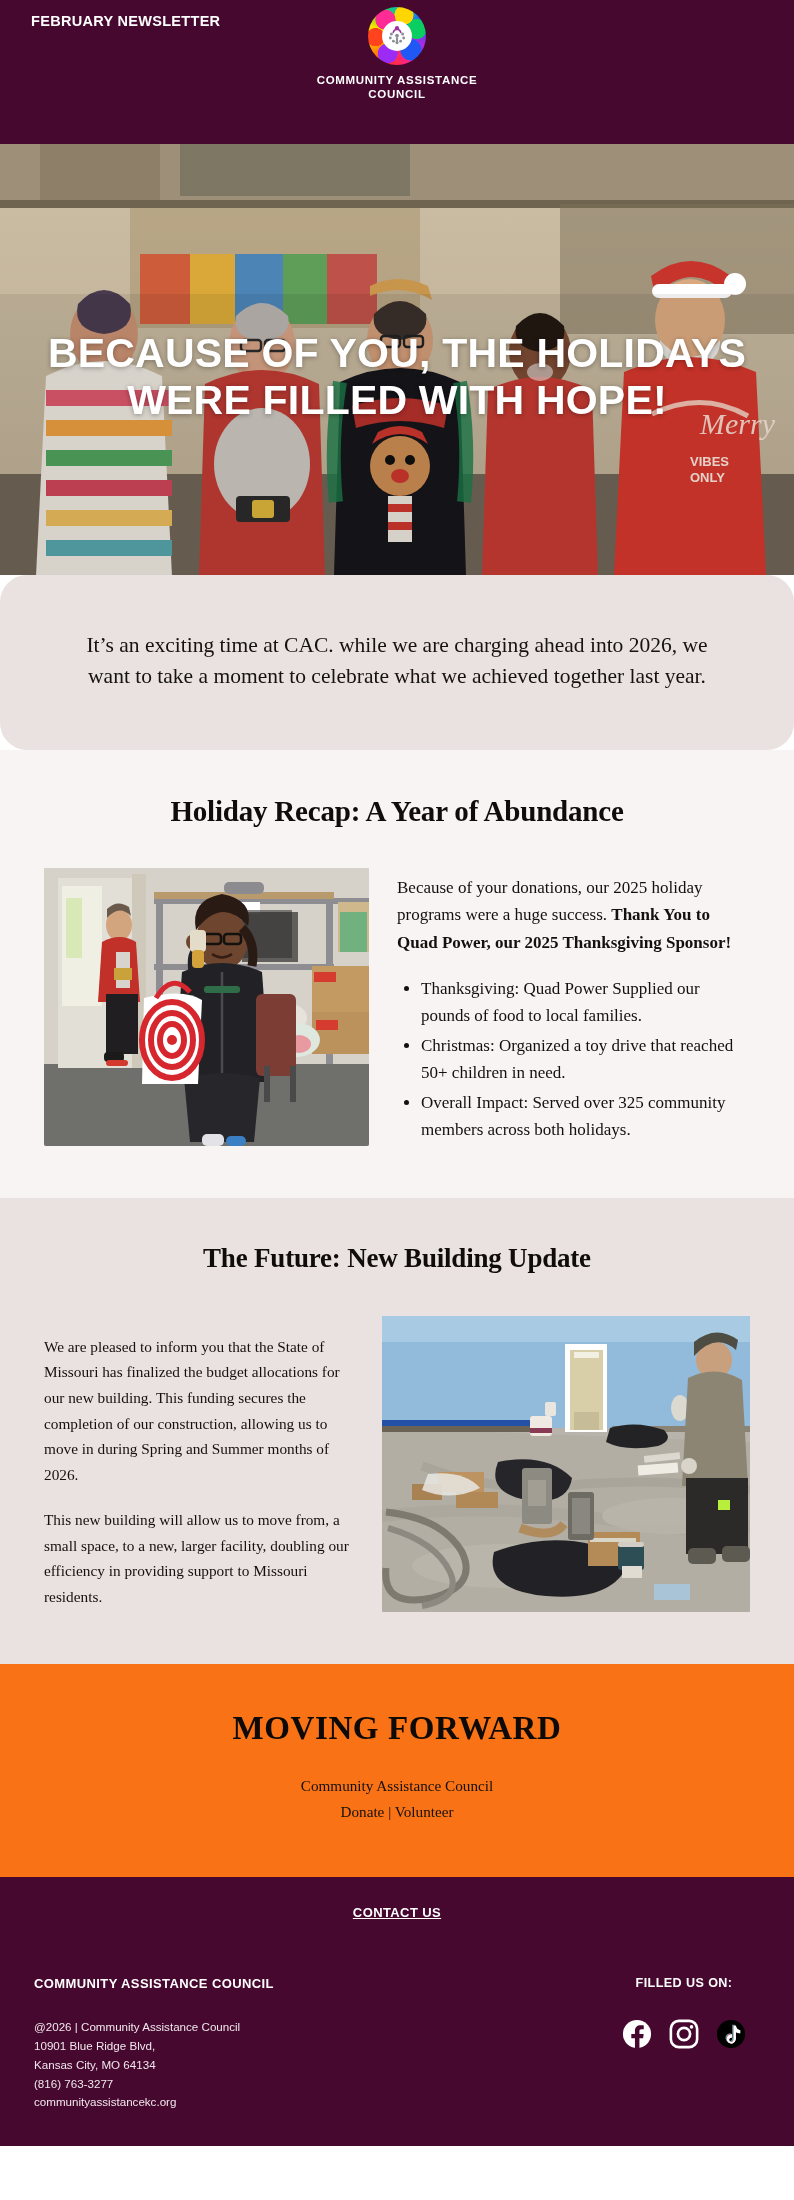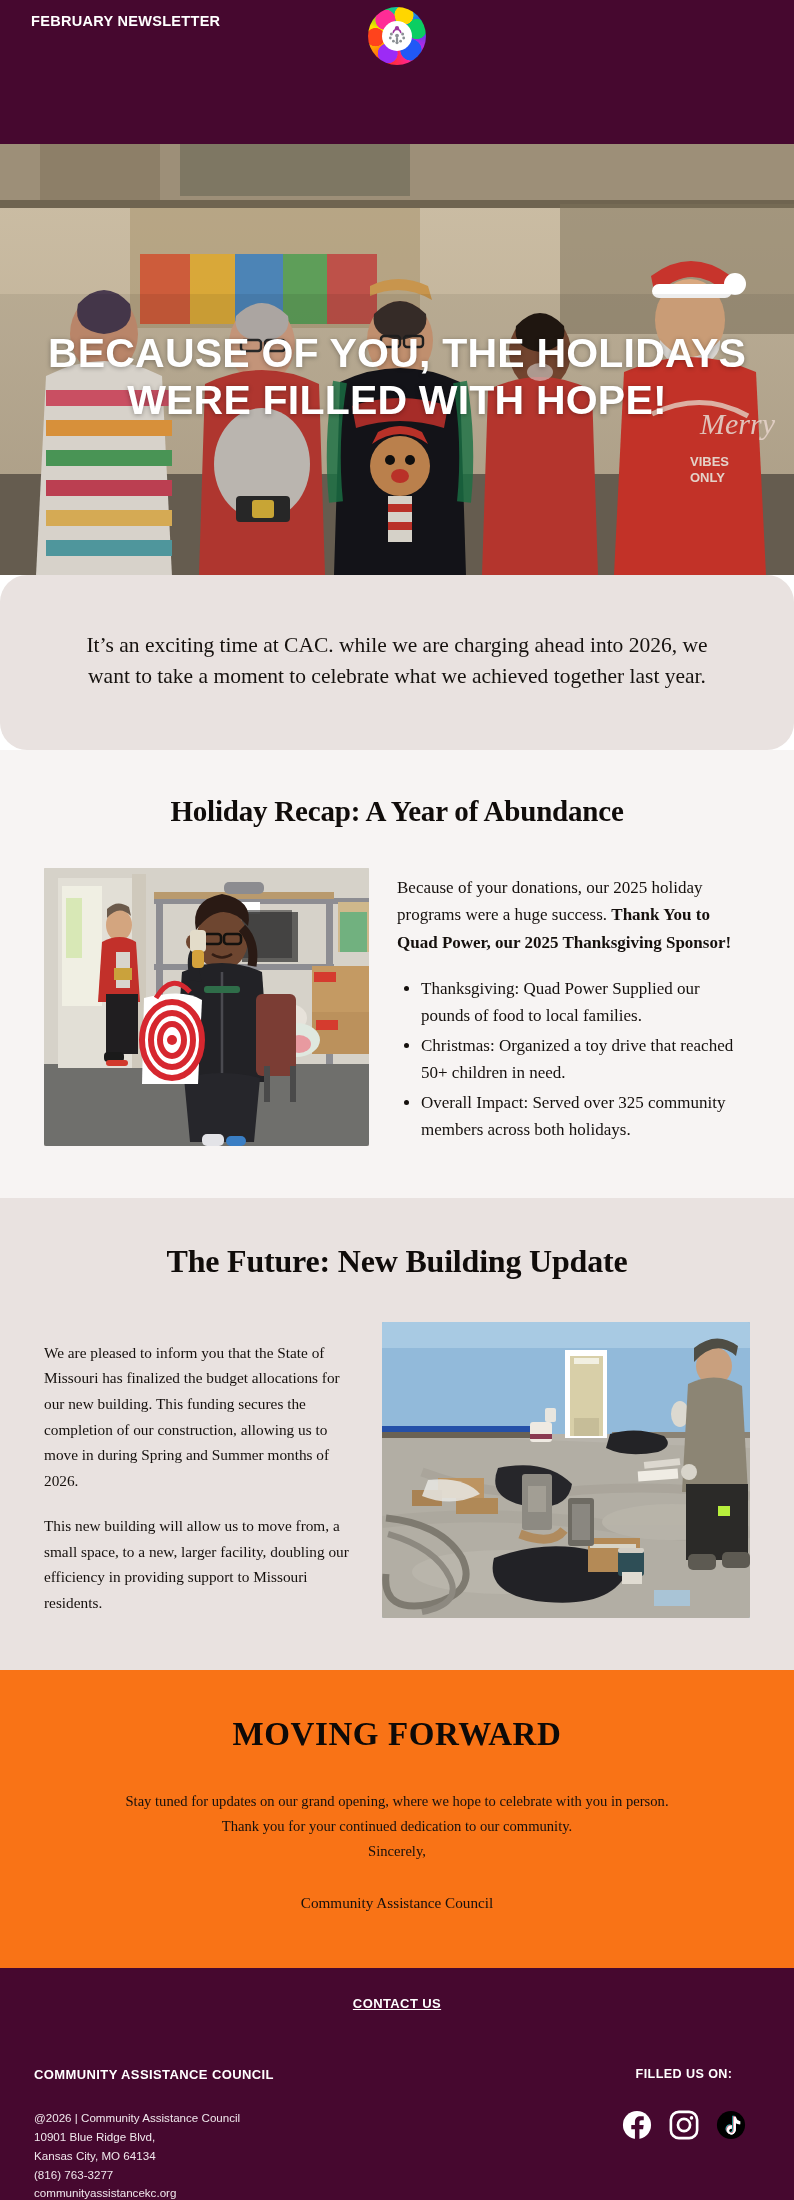--- a/index.html
+++ b/index.html
@@ -154,21 +154,21 @@
   }
   .recap-text strong { font-weight: bold; }
   .recap-text ul {
     margin: 18px 0 0 0;
     padding-left: 24px;
   }
   .recap-text li { margin-bottom: 2px; }
 
   
   .future { padding: 45px 0 52px; }
-  .future .section-heading { font-size: 32px; letter-spacing: -0.2px; }
+  .future .section-heading { font-size: 27px; letter-spacing: -0.2px; }
   .future-body {
     display: flex;
     gap: 28px;
     padding: 0 44px;
     margin-top: 42px;
     align-items: flex-start;
   }
   .future-text {
     flex: 1;
     font-family: "Liberation Serif", serif;
@@ -275,20 +275,24 @@
           <circle cx="15" cy="14.6" r="1.9" fill="#8b8f93"></circle>
           <circle cx="9.4" cy="13.0" r="1.5" fill="#8b8f93"></circle>
           <circle cx="20.6" cy="13.0" r="1.5" fill="#8b8f93"></circle>
           <circle cx="8.3" cy="17.0" r="1.4" fill="#8b8f93"></circle>
           <circle cx="21.7" cy="17.0" r="1.4" fill="#8b8f93"></circle>
           <circle cx="11.4" cy="20.2" r="1.4" fill="#8b8f93"></circle>
           <circle cx="18.6" cy="20.2" r="1.4" fill="#8b8f93"></circle>
           <circle cx="15" cy="21.6" r="1.6" fill="#8b8f93"></circle>
           <rect x="13.9" y="16.0" width="2.2" height="5.0" rx="1.1" fill="#8b8f93"></rect>
         </svg>
+      </div>
+      <div class="brand-name">
+        <span>COMMUNITY ASSISTANCE</span><br>
+        <span>COUNCIL</span>
       </div>
     </div>
   </div>
 
   <div class="hero">
     <svg viewBox="0 0 794 431" preserveAspectRatio="xMidYMid slice">
       <defs>
         <linearGradient id="wallg" x1="0" y1="0" x2="0" y2="1">
           <stop offset="0" stop-color="#cdbfa6"></stop>
             <stop offset="1" stop-color="#b8a98f"></stop>
@@ -559,27 +563,23 @@
           <rect x="256" y="148" width="40" height="10" fill="#efece4" transform="rotate(-4 276 153)"></rect>
           <rect x="262" y="138" width="36" height="7" fill="#dcd8cf" transform="rotate(-6 280 141)"></rect>
           <rect x="272" y="268" width="36" height="16" fill="#a6c9e2" opacity="0.8"></rect>
         </svg>
       </div>
     </div>
   </div>
 
   <div class="moving">
     <h2>MOVING FORWARD</h2>
-    <div class="closing">
-      <div>Stay tuned for updates on our grand opening, where we hope to celebrate with you in person.</div>
-      <div>Thank you for your continued dedication to our community.</div>
-      <div>Sincerely,</div>
-    </div>
     <div class="signoff">
       <div>Community Assistance Council</div>
+      <div class="links"><a href="#">Donate</a><span> | </span><a href="#">Volunteer</a></div>
     </div>
   </div>
 
   <div class="footer">
     <a href="#" class="contact-us">CONTACT US</a>
     <div class="footer-cols">
       <div class="footer-left">
         <div class="footer-org">COMMUNITY ASSISTANCE COUNCIL</div>
         <div class="footer-address">
           <div>@2026 | Community Assistance Council</div>

